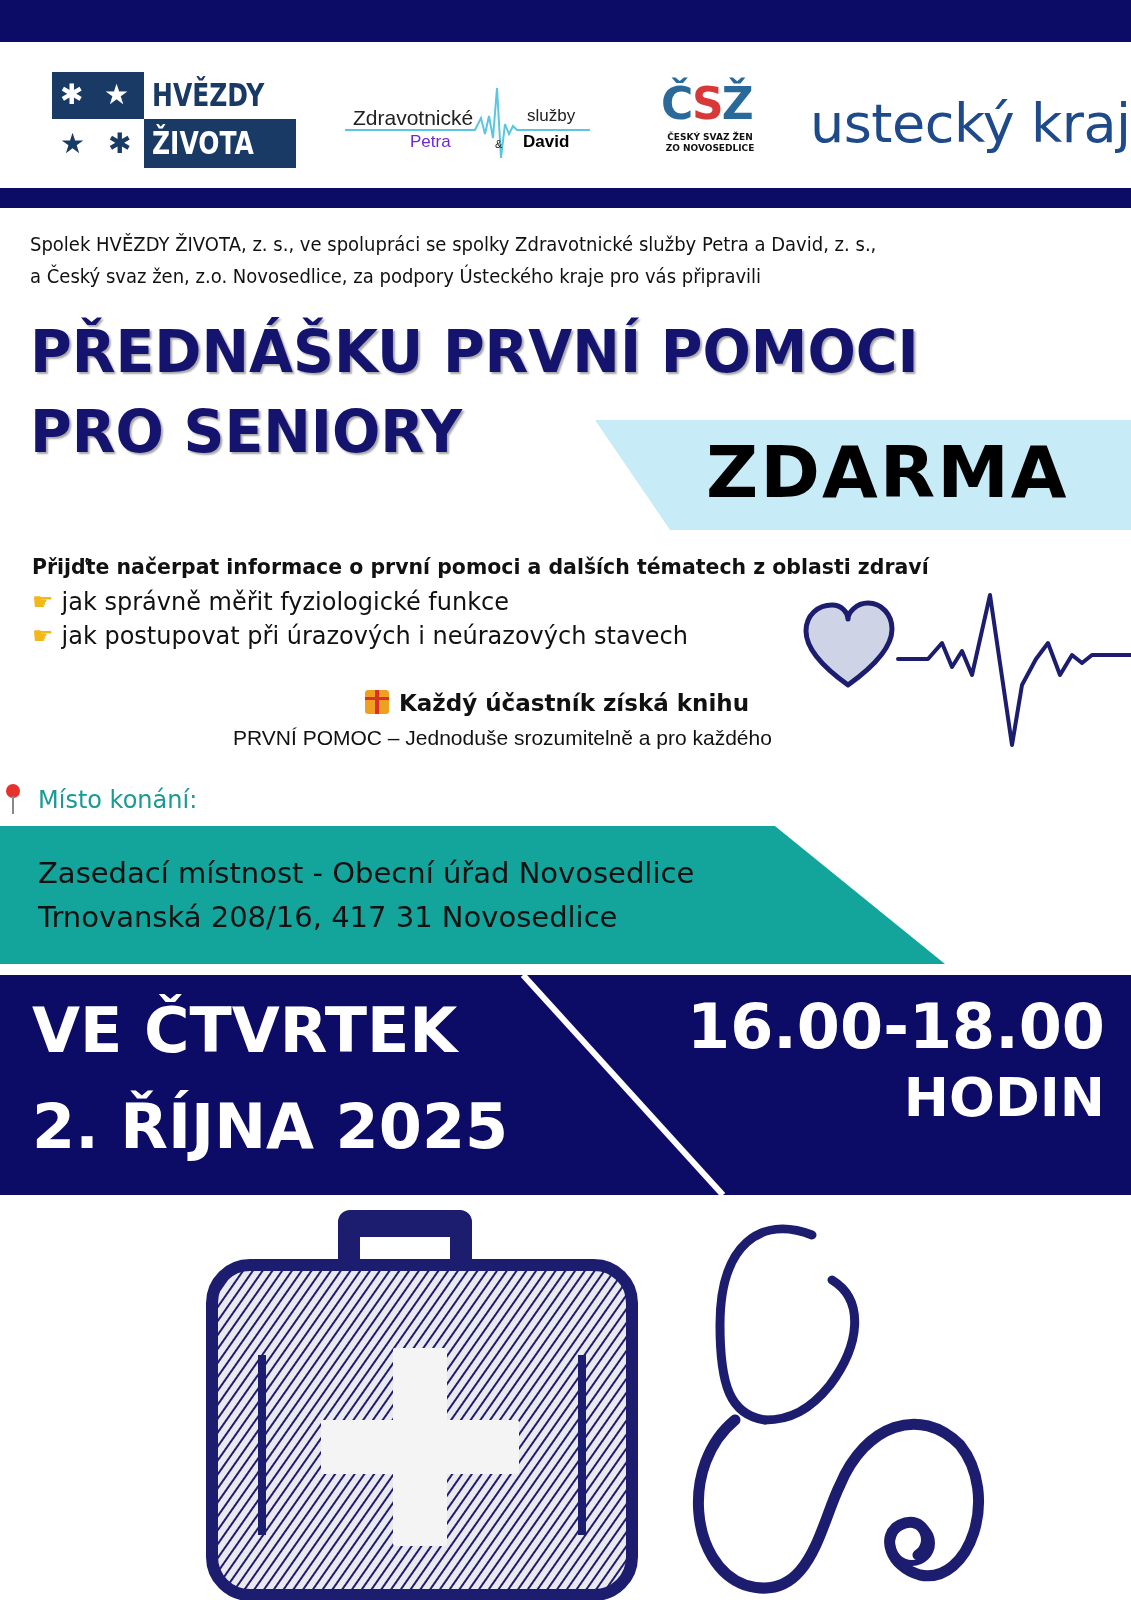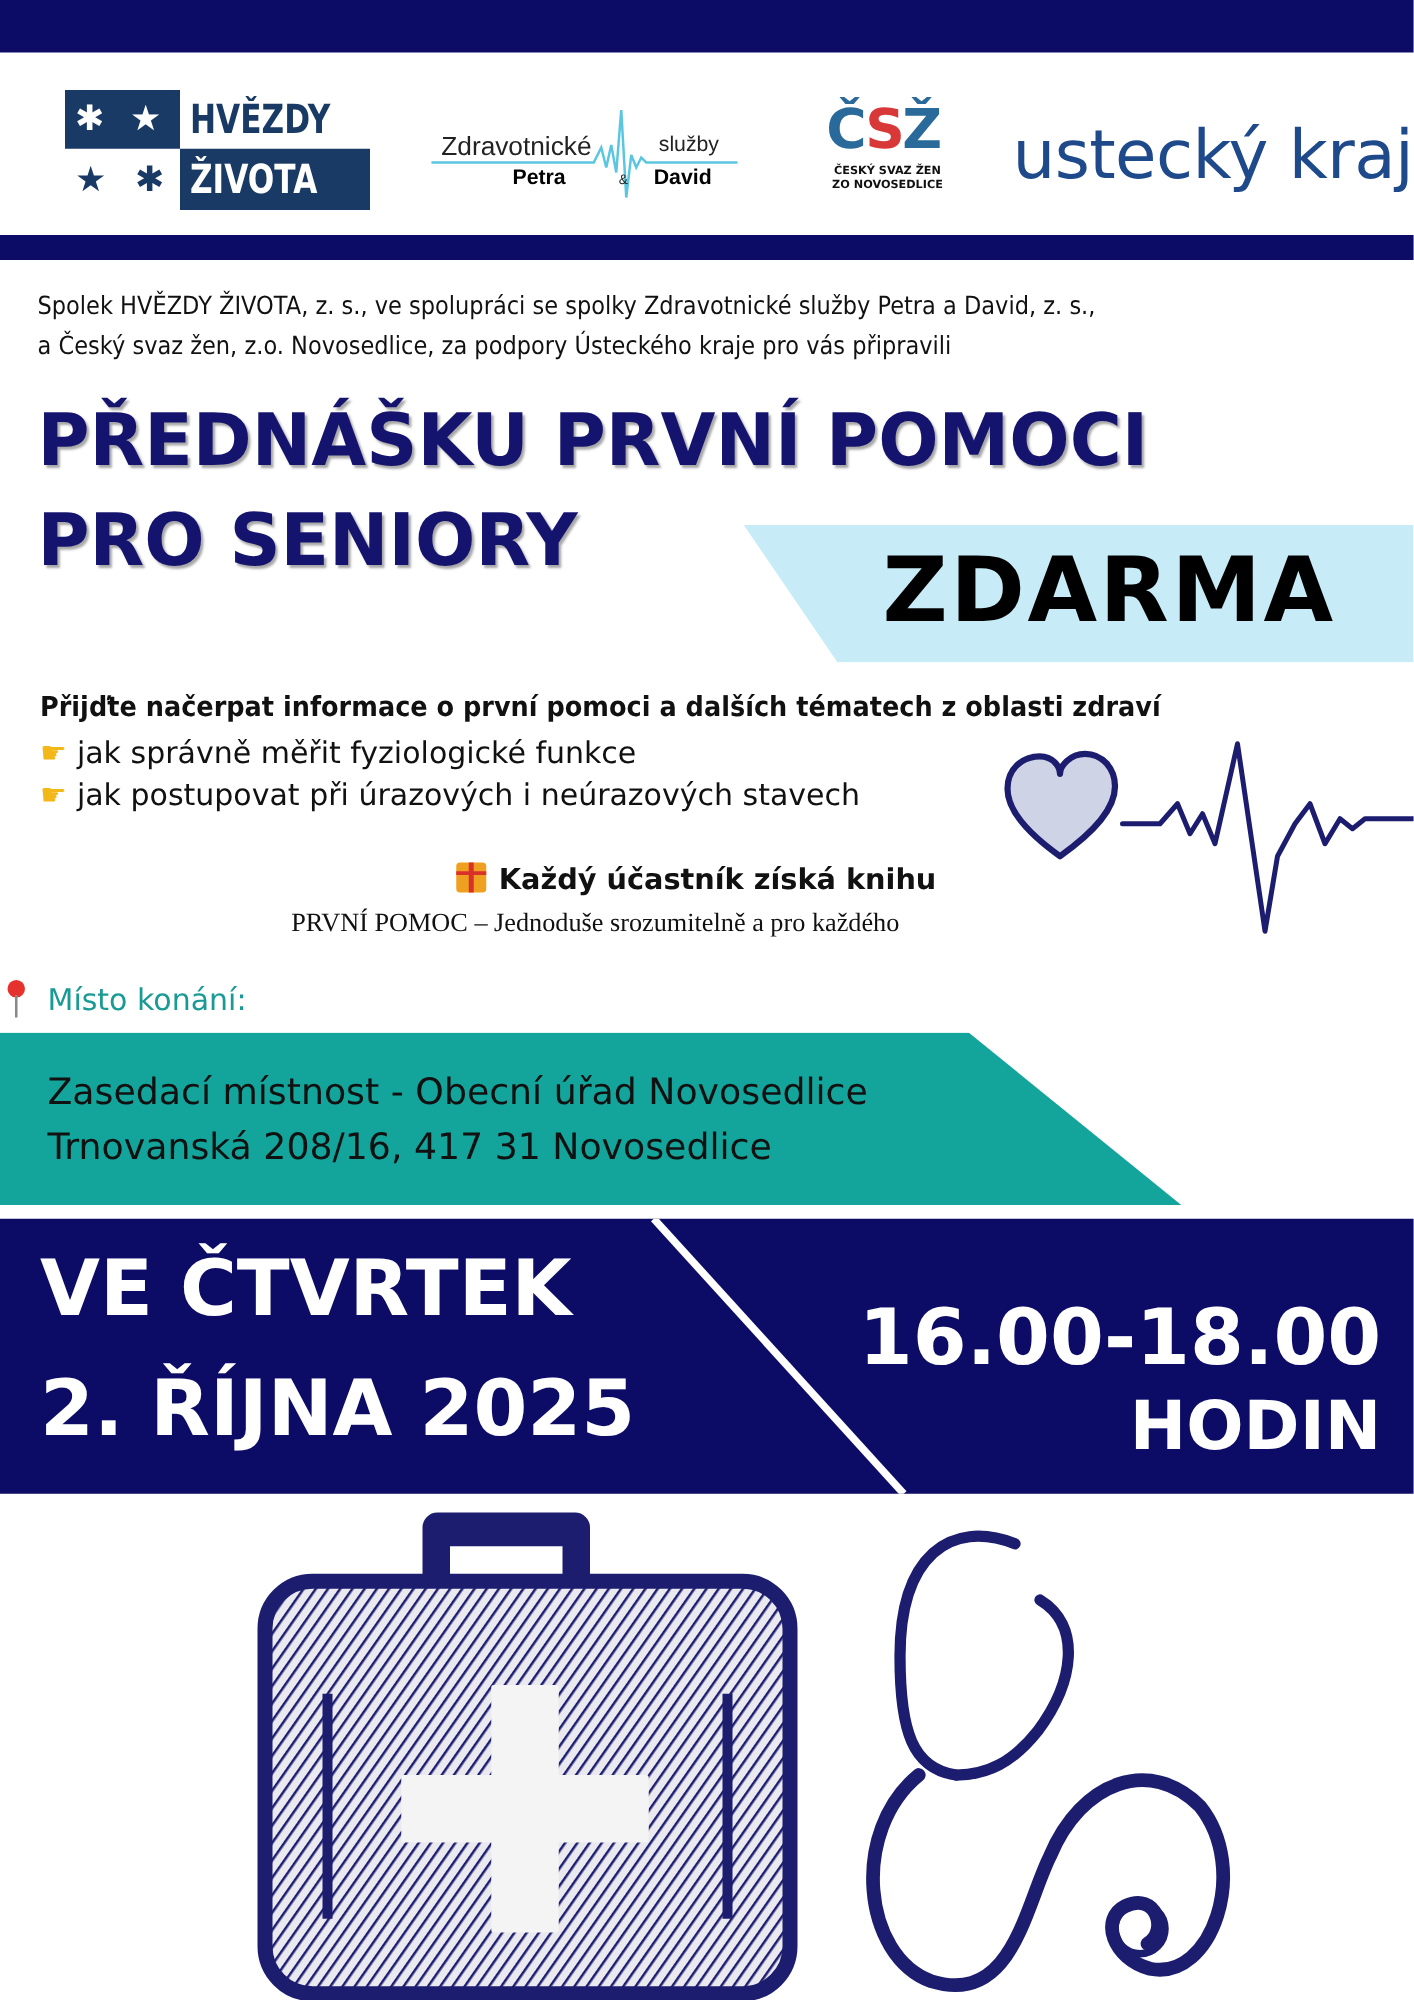--- a/index.html
+++ b/index.html
@@ -17,21 +17,21 @@
   .hz .blk1 { position: absolute; left: 0; top: 0; width: 92px; height: 47px; background: #1a3a66; }
   .hz .blk2 { position: absolute; left: 92px; top: 47px; width: 152px; height: 49px; background: #1a3a66; }
   .hz .t1 { position: absolute; left: 100px; top: 4px; font-family: "DejaVu Sans", sans-serif; font-weight: bold; font-size: 32px; letter-spacing: 0px; color: #1a3a66; transform: scaleX(0.78); transform-origin: left top; white-space: nowrap; }
   .hz .t2 { position: absolute; left: 100px; top: 52px; font-family: "DejaVu Sans", sans-serif; font-weight: bold; font-size: 32px; color: #ffffff; transform: scaleX(0.78); transform-origin: left top; white-space: nowrap; }
   .hz .ic { position: absolute; font-size: 28px; line-height: 28px; }
 
   
   .zs { left: 345px; top: 88px; width: 250px; height: 80px; }
   .zs .l1 { position: absolute; left: 8px; top: 18px; font-size: 21px; color: #222; }
   .zs .l1b { position: absolute; left: 182px; top: 18px; font-size: 17px; color: #222; }
-  .zs .l2 { position: absolute; left: 65px; top: 44px; font-size: 17px; font-weight: bold; color: #000000; }
+  .zs .l2 { position: absolute; left: 65px; top: 44px; font-size: 17px; font-weight: normal; color: #6d28d9; }
   .zs .l2b { position: absolute; left: 178px; top: 44px; font-size: 17px; font-weight: bold; color: #000; }
   .zs .amp { position: absolute; left: 150px; top: 50px; font-size: 11px; color: #222; }
   .zs svg { position: absolute; left: 0; top: 0; }
 
   
   .csz { left: 657px; top: 80px; width: 110px; height: 85px; }
   .csz .mark { position: absolute; left: 4px; top: 0; font-family: "DejaVu Sans", sans-serif; font-weight: bold; font-size: 44px; line-height: 48px; color: #2a6a9a; letter-spacing: -2px; }
   .csz .mark .red { color: #d93838; }
   .csz .sub { position: absolute; left: 0; top: 52px; font-family: "DejaVu Sans", sans-serif; font-weight: bold; font-size: 9px; line-height: 11px; color: #111; text-align: center; width: 106px; }
 
@@ -53,42 +53,42 @@
   .info-head { left: 32px; top: 554px; font-family: "DejaVu Sans", sans-serif; font-weight: bold; font-size: 22px; color: #111; white-space: nowrap; transform: scaleX(0.93); transform-origin: left top; }
   .bullet { left: 32px; font-family: "DejaVu Sans", sans-serif; font-size: 24px; color: #111; white-space: nowrap; }
   .bullet .hand { font-size: 24px; color: #f2b81a; margin-right: 8px; }
   .b1 { top: 588px; }
   .b2 { top: 622px; }
 
   .gift { left: 365px; top: 690px; font-family: "DejaVu Sans", sans-serif; font-weight: bold; font-size: 23px; color: #111; white-space: nowrap; }
   .gift .gift-icon { display: inline-block; width: 24px; height: 24px; background: #f0a020; border-radius: 3px; position: relative; margin-right: 10px; vertical-align: -3px; }
   .gift .gift-icon::before { content: ""; position: absolute; left: 10px; top: 0; width: 4px; height: 24px; background: #d9302a; }
   .gift .gift-icon::after { content: ""; position: absolute; left: 0; top: 7px; width: 24px; height: 3px; background: #d9302a; }
-  .book { left: 233px; top: 726px; font-family: Liberation Serif, serif; font-size: 21px; color: #111; white-space: nowrap; }
+  .book { left: 233px; top: 726px; font-family: Liberation Sans, sans-serif; font-size: 21px; color: #111; white-space: nowrap; }
 
   .heartline { left: 800px; top: 585px; width: 331px; height: 180px; }
 
   
   .venue-label { left: 6px; top: 784px; font-family: "DejaVu Sans", sans-serif; font-size: 24px; color: #1a9a94; white-space: nowrap; }
   .venue-label .pin { display: inline-block; width: 14px; height: 30px; position: relative; margin-right: 18px; vertical-align: -6px; }
   .venue-label .pin::before { content: ""; position: absolute; left: 0; top: 0; width: 14px; height: 14px; border-radius: 50%; background: #e5322d; }
   .venue-label .pin::after { content: ""; position: absolute; left: 6px; top: 12px; width: 2px; height: 18px; background: #888; }
 
   .venue-box { left: 0; top: 826px; width: 945px; height: 138px; background: #13a59b; clip-path: polygon(0 0, 82% 0, 100% 100%, 0 100%); }
   .venue-line { left: 38px; font-family: "DejaVu Sans", sans-serif; font-size: 29px; color: #111; white-space: nowrap; }
   .v1 { top: 856px; }
   .v2 { top: 900px; }
 
   
   .date-band { left: 0; top: 975px; width: 1131px; height: 220px; background: #0c0c66; }
   .date-divider { left: 0; top: 975px; width: 1131px; height: 220px; }
   .date-line { left: 32px; font-family: "DejaVu Sans", sans-serif; font-weight: bold; font-size: 62px; color: #ffffff; white-space: nowrap; }
   .d1 { top: 994px; }
   .d2 { top: 1090px; }
-  .time-line { right: 26px; font-family: "DejaVu Sans", sans-serif; font-weight: bold; color: #ffffff; white-space: nowrap; text-align: right; margin-top: 43px; }
+  .time-line { right: 26px; font-family: "DejaVu Sans", sans-serif; font-weight: bold; color: #ffffff; white-space: nowrap; text-align: right; }
   .t1 { top: 990px; font-size: 62px; }
   .t2 { top: 1066px; font-size: 54px; }
 
   .illus { left: 200px; top: 1205px; width: 840px; height: 395px; }
 </style>
 </head>
 <body>
 
 <div class="abs bar-top"></div>
 <div class="abs bar-bottom"></div>

